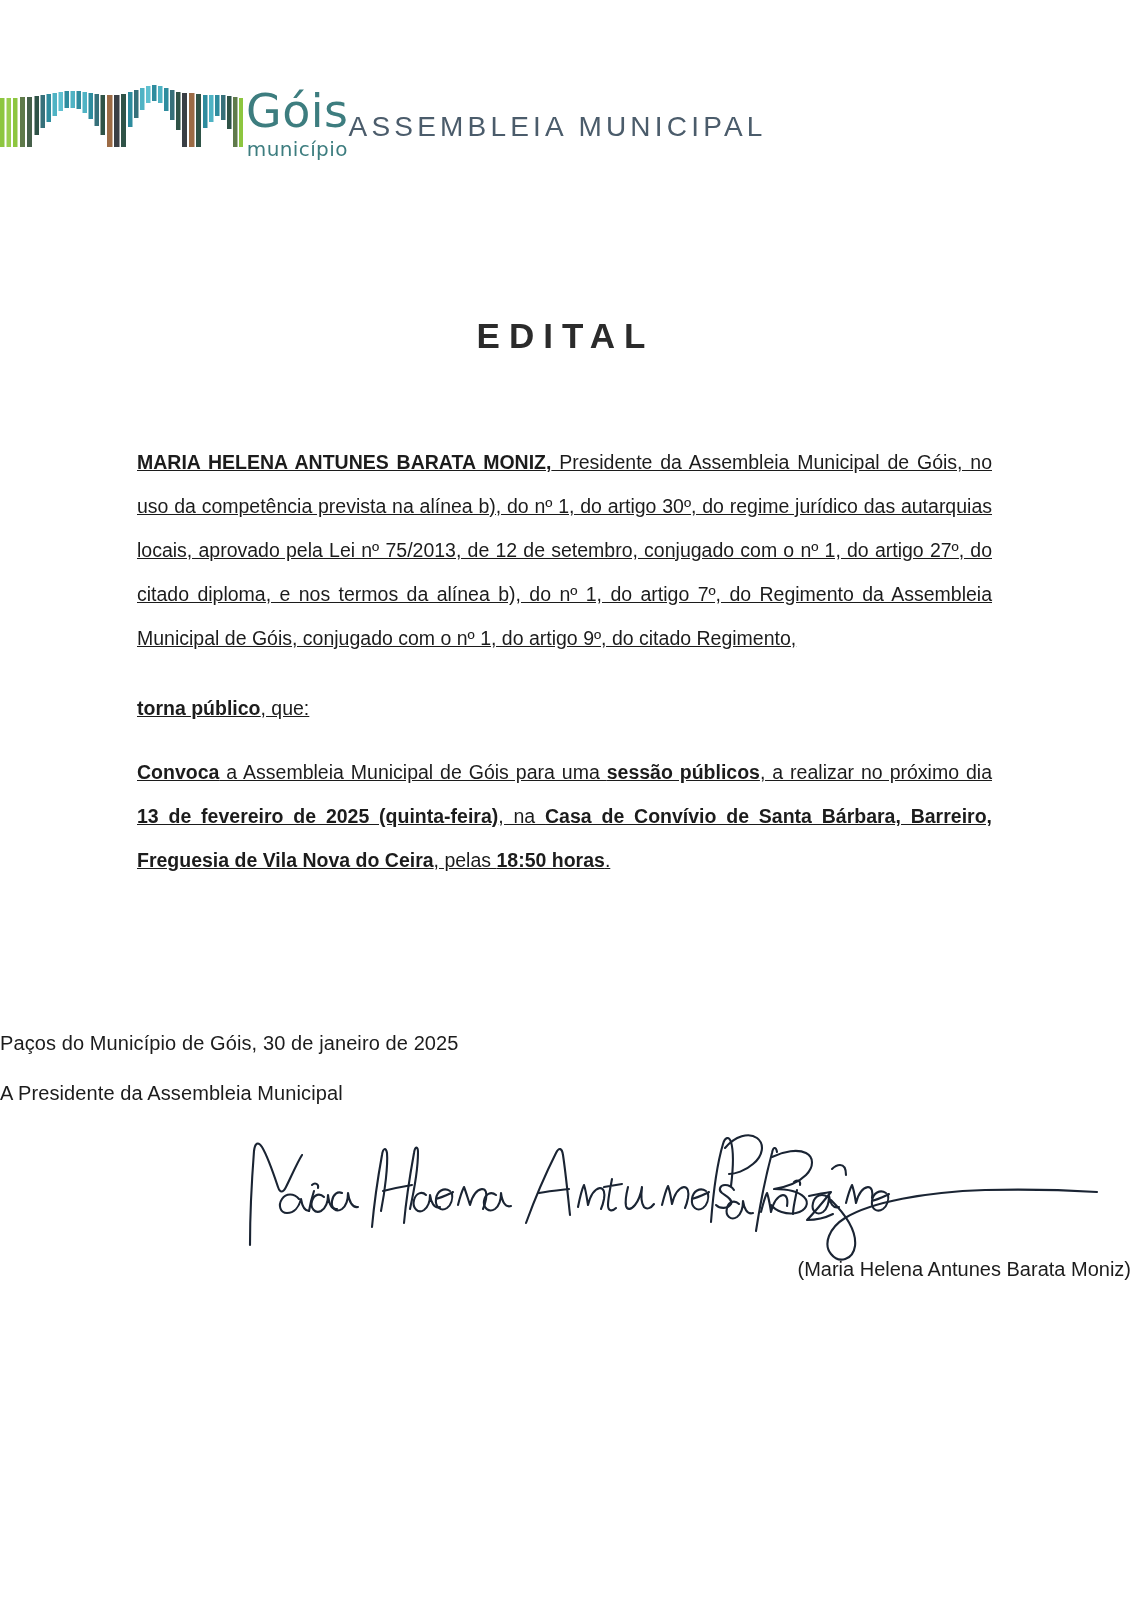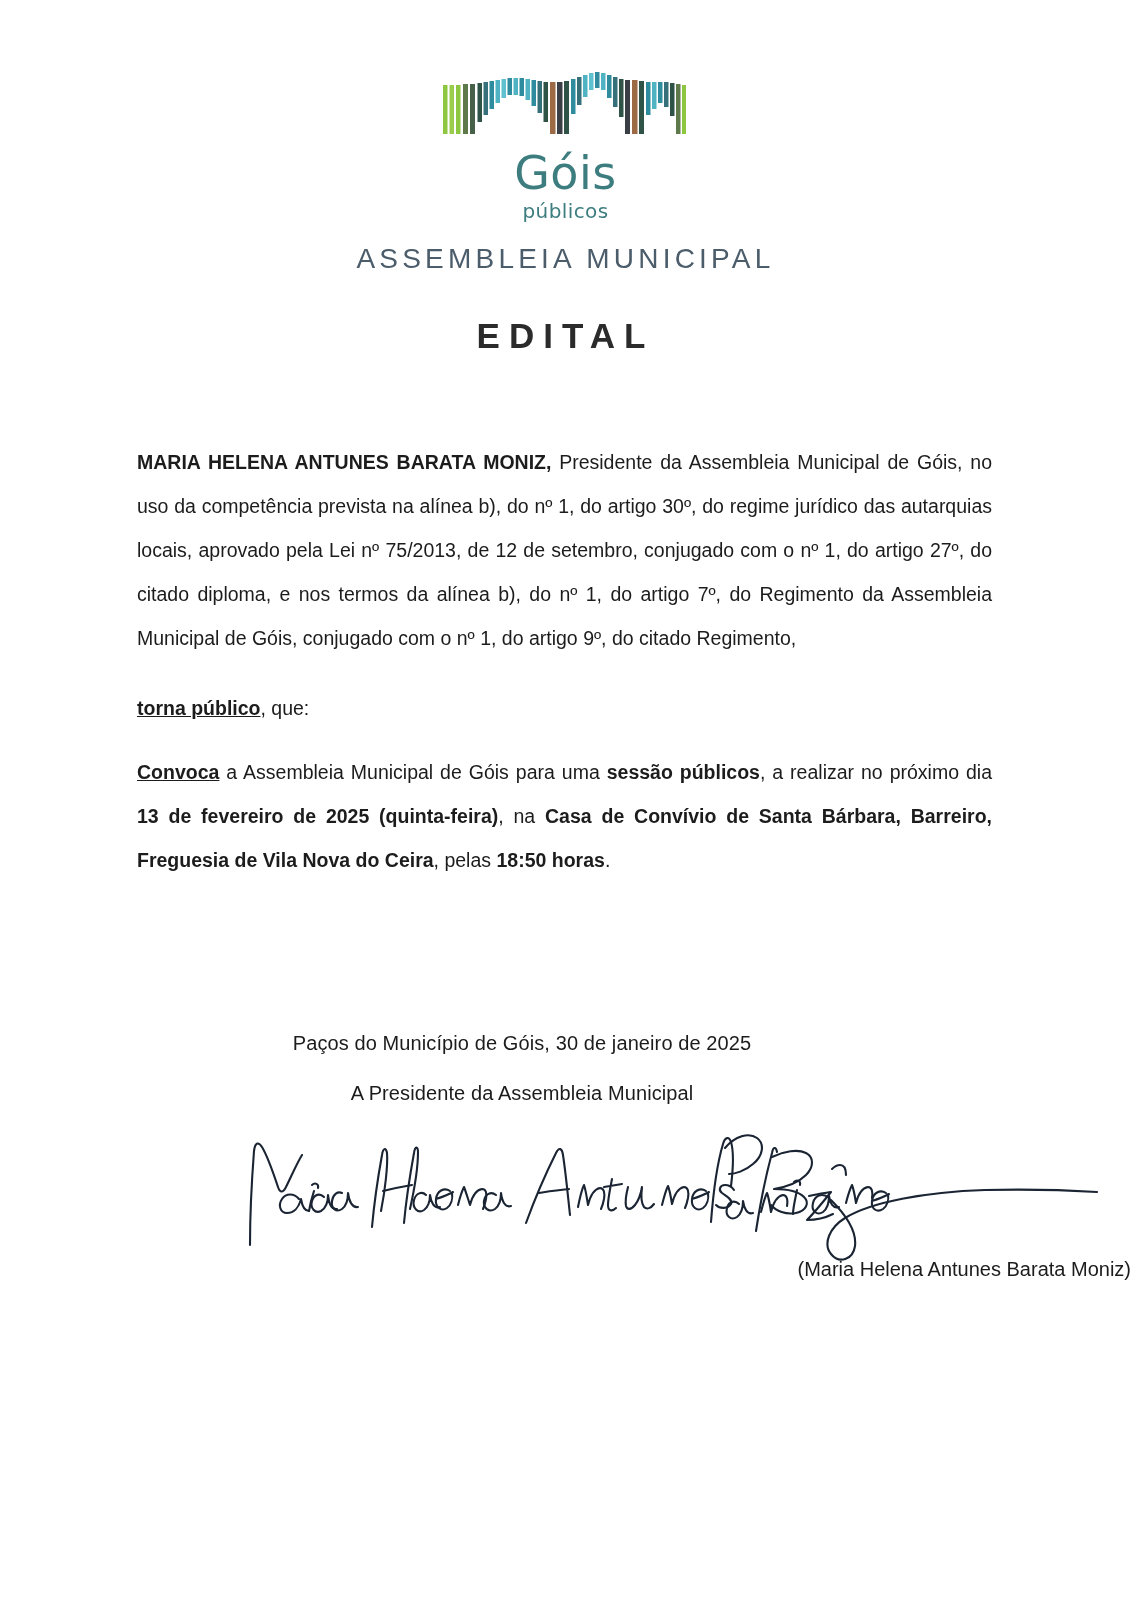--- a/index.html
+++ b/index.html
@@ -21,21 +21,21 @@
   }
 
   
   .letterhead {
     position: absolute;
     top: 0;
     left: 0;
     width: 1131px;
     padding-top: 72px;
     display: flex;
-    flex-direction: column;
+    flex-direction: row;
     align-items: center;
   }
   .logo-mark {
     width: 246px;
     height: 62px;
     position: relative;
   }
   .logo-mark svg { display: block; }
 
   .wordmark {
@@ -92,32 +92,33 @@
     width: 855px;
   }
   .para {
     font-family: "Liberation Sans", sans-serif;
     font-size: 19.5px;
     line-height: 44px;
     color: #1c1c1c;
     text-align: justify;
     text-justify: inter-word;
     margin: 0 0 26px 0;
+    text-decoration: underline;
   }
   .para.tight { margin-bottom: 20px; }
   .para b { font-weight: 700; }
   .para u.bu { font-weight: 700; text-decoration: underline; }
 
   
   .closing {
     position: absolute;
     top: 1032px;
     left: 0;
     width: 1044px;
-    text-align: center;
+    text-align: left;
   }
   .closing-line {
     font-family: "Liberation Sans", sans-serif;
     font-size: 20px;
     color: #1c1c1c;
     letter-spacing: 0.1px;
   }
   .closing-line.second { margin-top: 27px; }
 
   .signature-wrap {
@@ -199,21 +200,21 @@
         <rect x="221" y="10" width="4.5" height="25" fill="#36707a"></rect>
         <rect x="227" y="11" width="4.5" height="33" fill="#2f5347"></rect>
 
         <rect x="233" y="12" width="4.5" height="50" fill="#5f7a4a"></rect>
         <rect x="239" y="13" width="4" height="49" fill="#8dc63f"></rect>
       </svg>
     </div>
 
     <div class="wordmark">
       <span class="wordmark-main">Góis</span>
-      <span class="wordmark-sub">públicos</span>
+      <span class="wordmark-sub">município</span>
     </div>
 
     <div class="org-line">ASSEMBLEIA MUNICIPAL</div>
   </div>
 
   <div class="doc-title">EDITAL</div>
 
   <div class="body-block">
 
     <p class="para"><b>MARIA HELENA ANTUNES BARATA MONIZ,</b><span> Presidente da Assembleia Municipal de Góis, no uso da competência prevista na alínea b), do nº 1, do artigo 30º, do regime jurídico das autarquias locais, aprovado pela Lei nº 75/2013, de 12 de setembro, conjugado com o nº 1, do artigo 27º, do citado diploma, e nos termos da alínea b), do nº 1, do artigo 7º, do Regimento da Assembleia Municipal de Góis, conjugado com o nº 1, do artigo 9º, do citado Regimento,</span></p>

